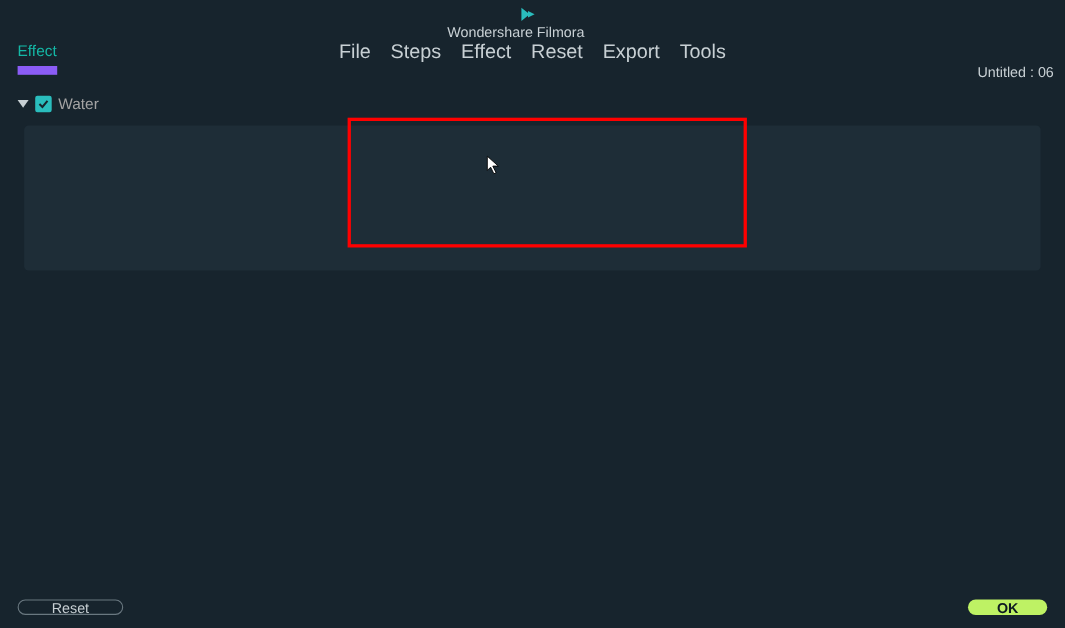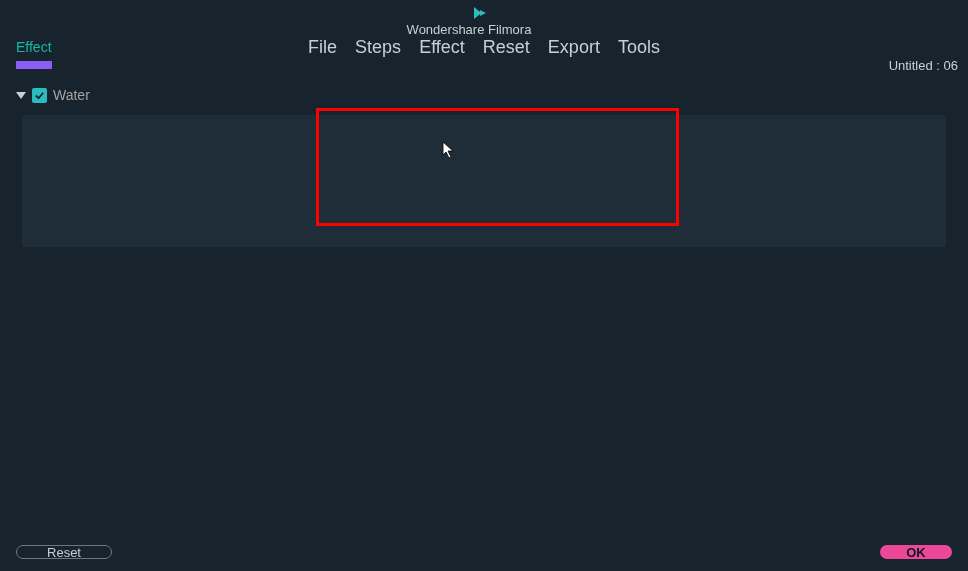--- a/index.html
+++ b/index.html
@@ -32,21 +32,21 @@
     .track-full { position: absolute; top: 6px; left: 0; right: 0; height: 2px; background: #4a5860; }
     .track-fill { position: absolute; top: 6px; left: 0; height: 2px; background: #c8d0d4; }
     .thumb { position: absolute; top: 2px; width: 10px; height: 10px; border-radius: 50%; background: #c8d0d4; transform: translateX(-50%); cursor: pointer; }
     .value-box { width: 58px; height: 22px; background: #253440; border-radius: 3px; margin-left: 12px; display: flex; align-items: center; padding: 0 8px; font-size: 13px; color: #c8d0d4; }
     
     .cursor { position: absolute; left: 442px; top: 141px; pointer-events: none; z-index: 100; }
     
     .footer { position: absolute; bottom: 12px; left: 0; right: 0; padding: 0 16px; display: flex; justify-content: space-between; }
     .btn { border-radius: 16px; font-size: 13px; height: 14px; padding: 0 24px; display: flex; align-items: center; justify-content: center; cursor: pointer; border: none; }
     .btn-reset { background: transparent; border: 1.5px solid #6a7880; color: #c8d0d4; width: 96px; }
-    .btn-ok { background: #ec4899; color: #0d1a21; font-weight: 600; width: 72px; }
+    .btn-ok { background: #bef264; color: #0d1a21; font-weight: 600; width: 72px; }
   </style>
 </head>
 <body>
 
 <div class="titlebar">
   <div class="logo">
     <svg viewBox="0 0 24 24">
         <path d="M4 4 L14 12 L4 20 Z M12 8 L20 12 L12 16 Z" fill="#2abdbd"></path>
       </svg>
   </div>

